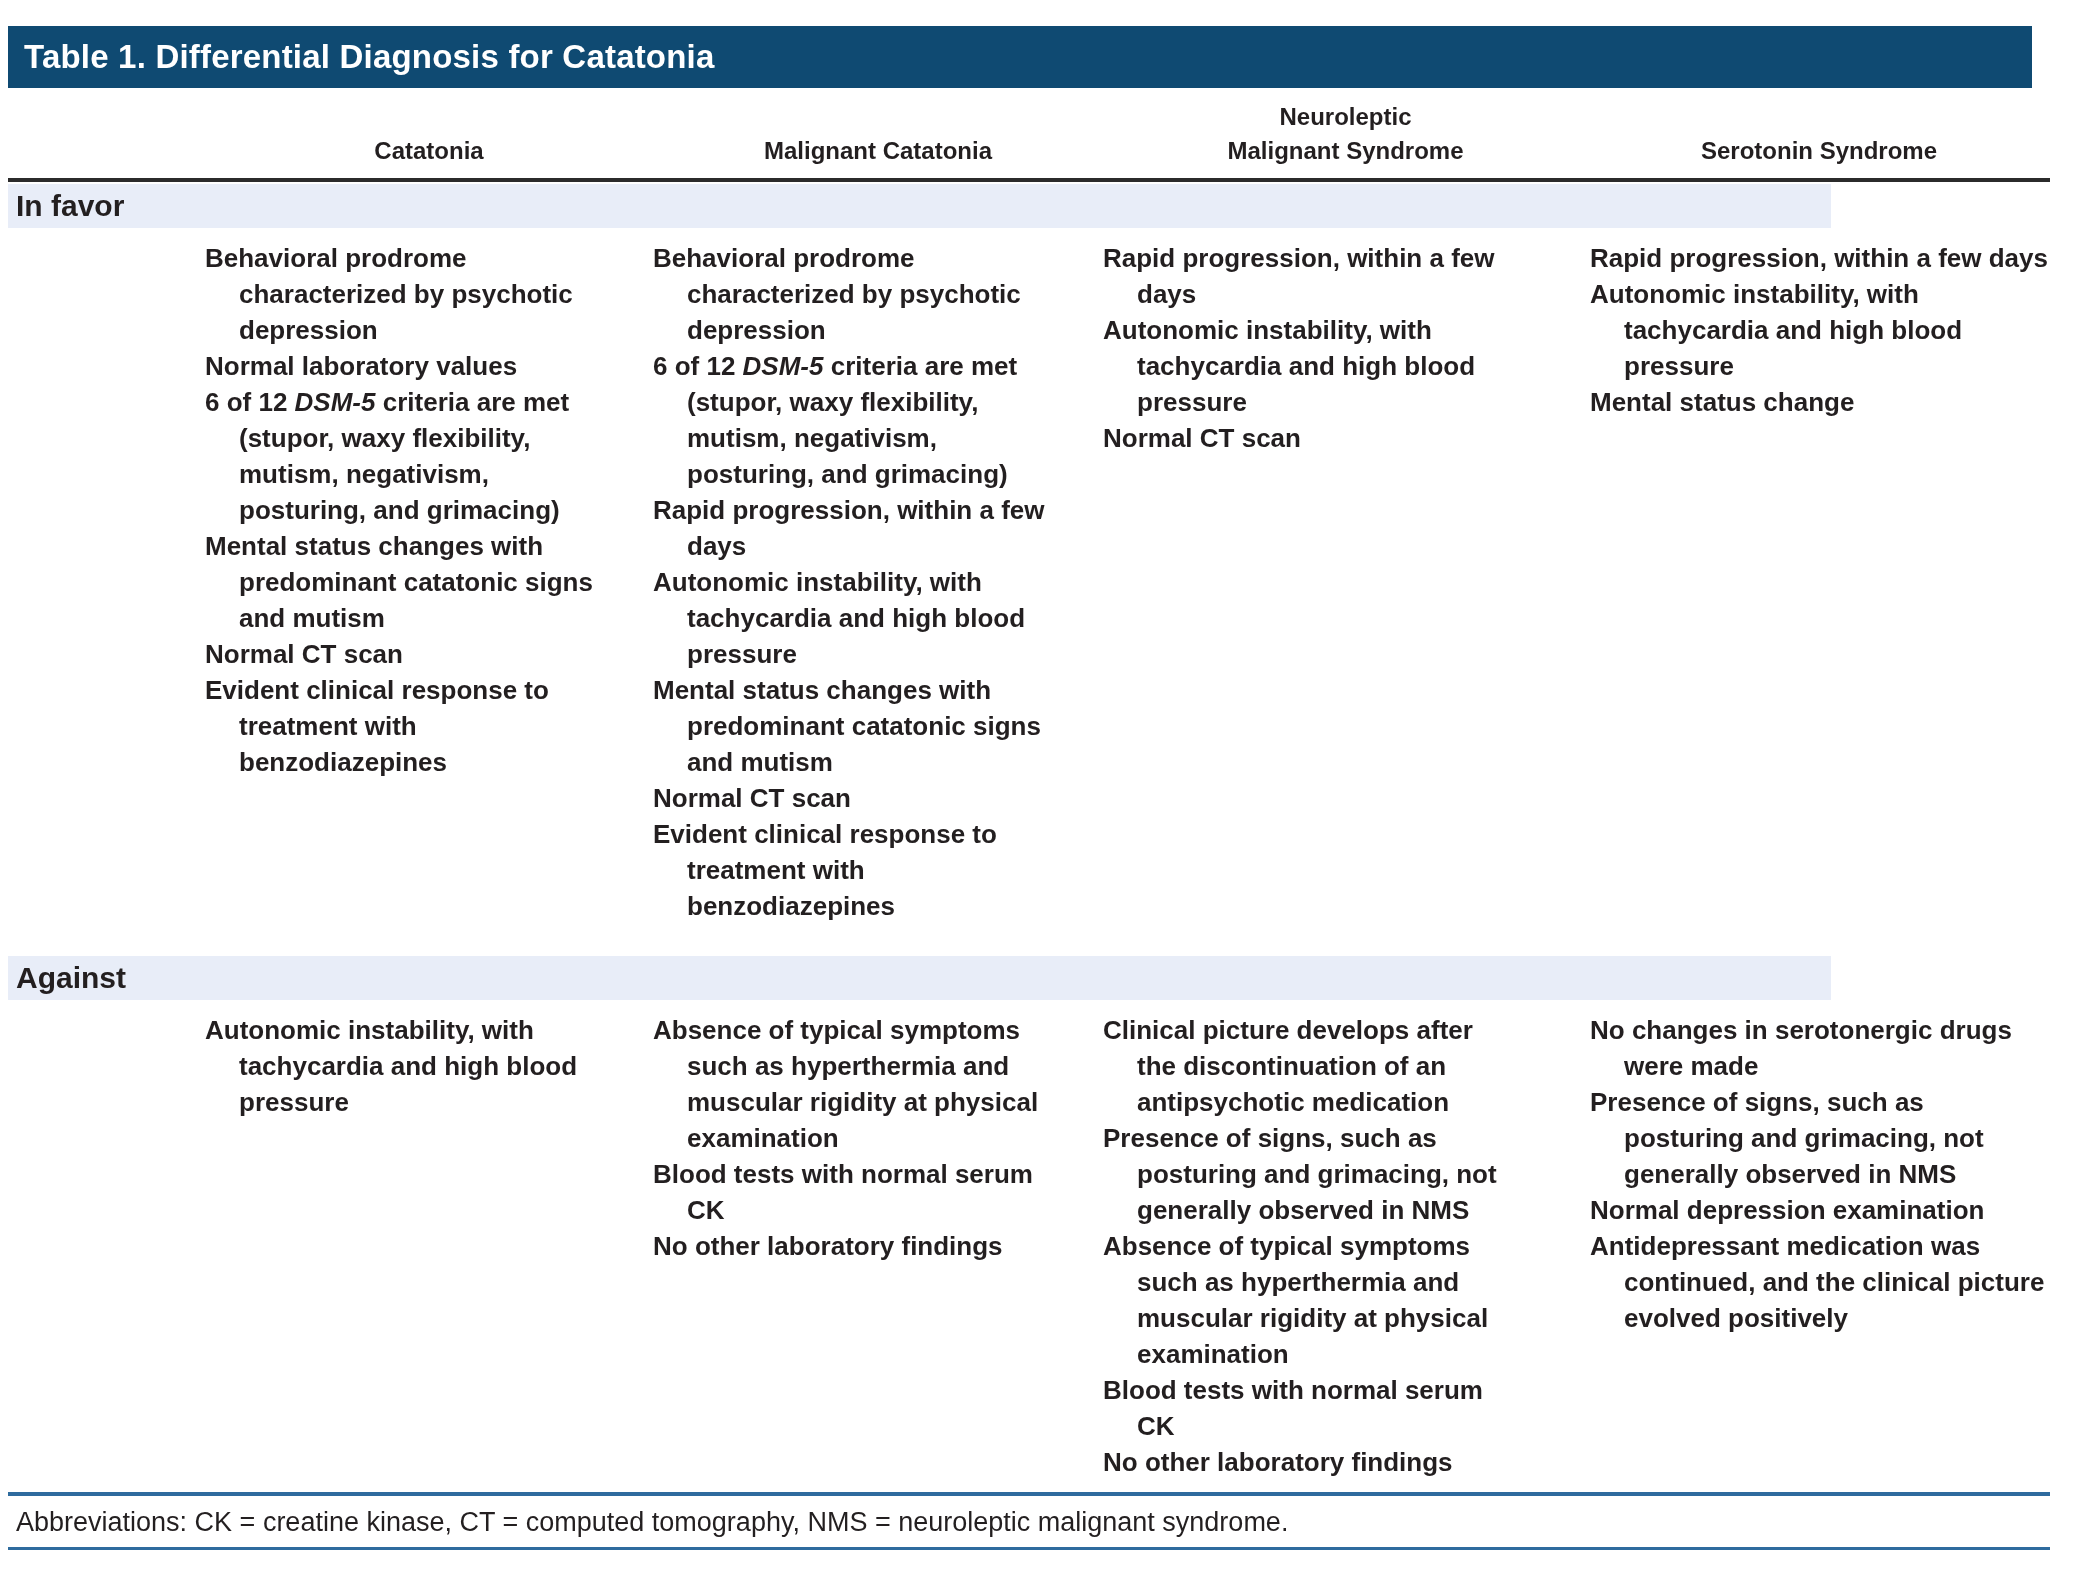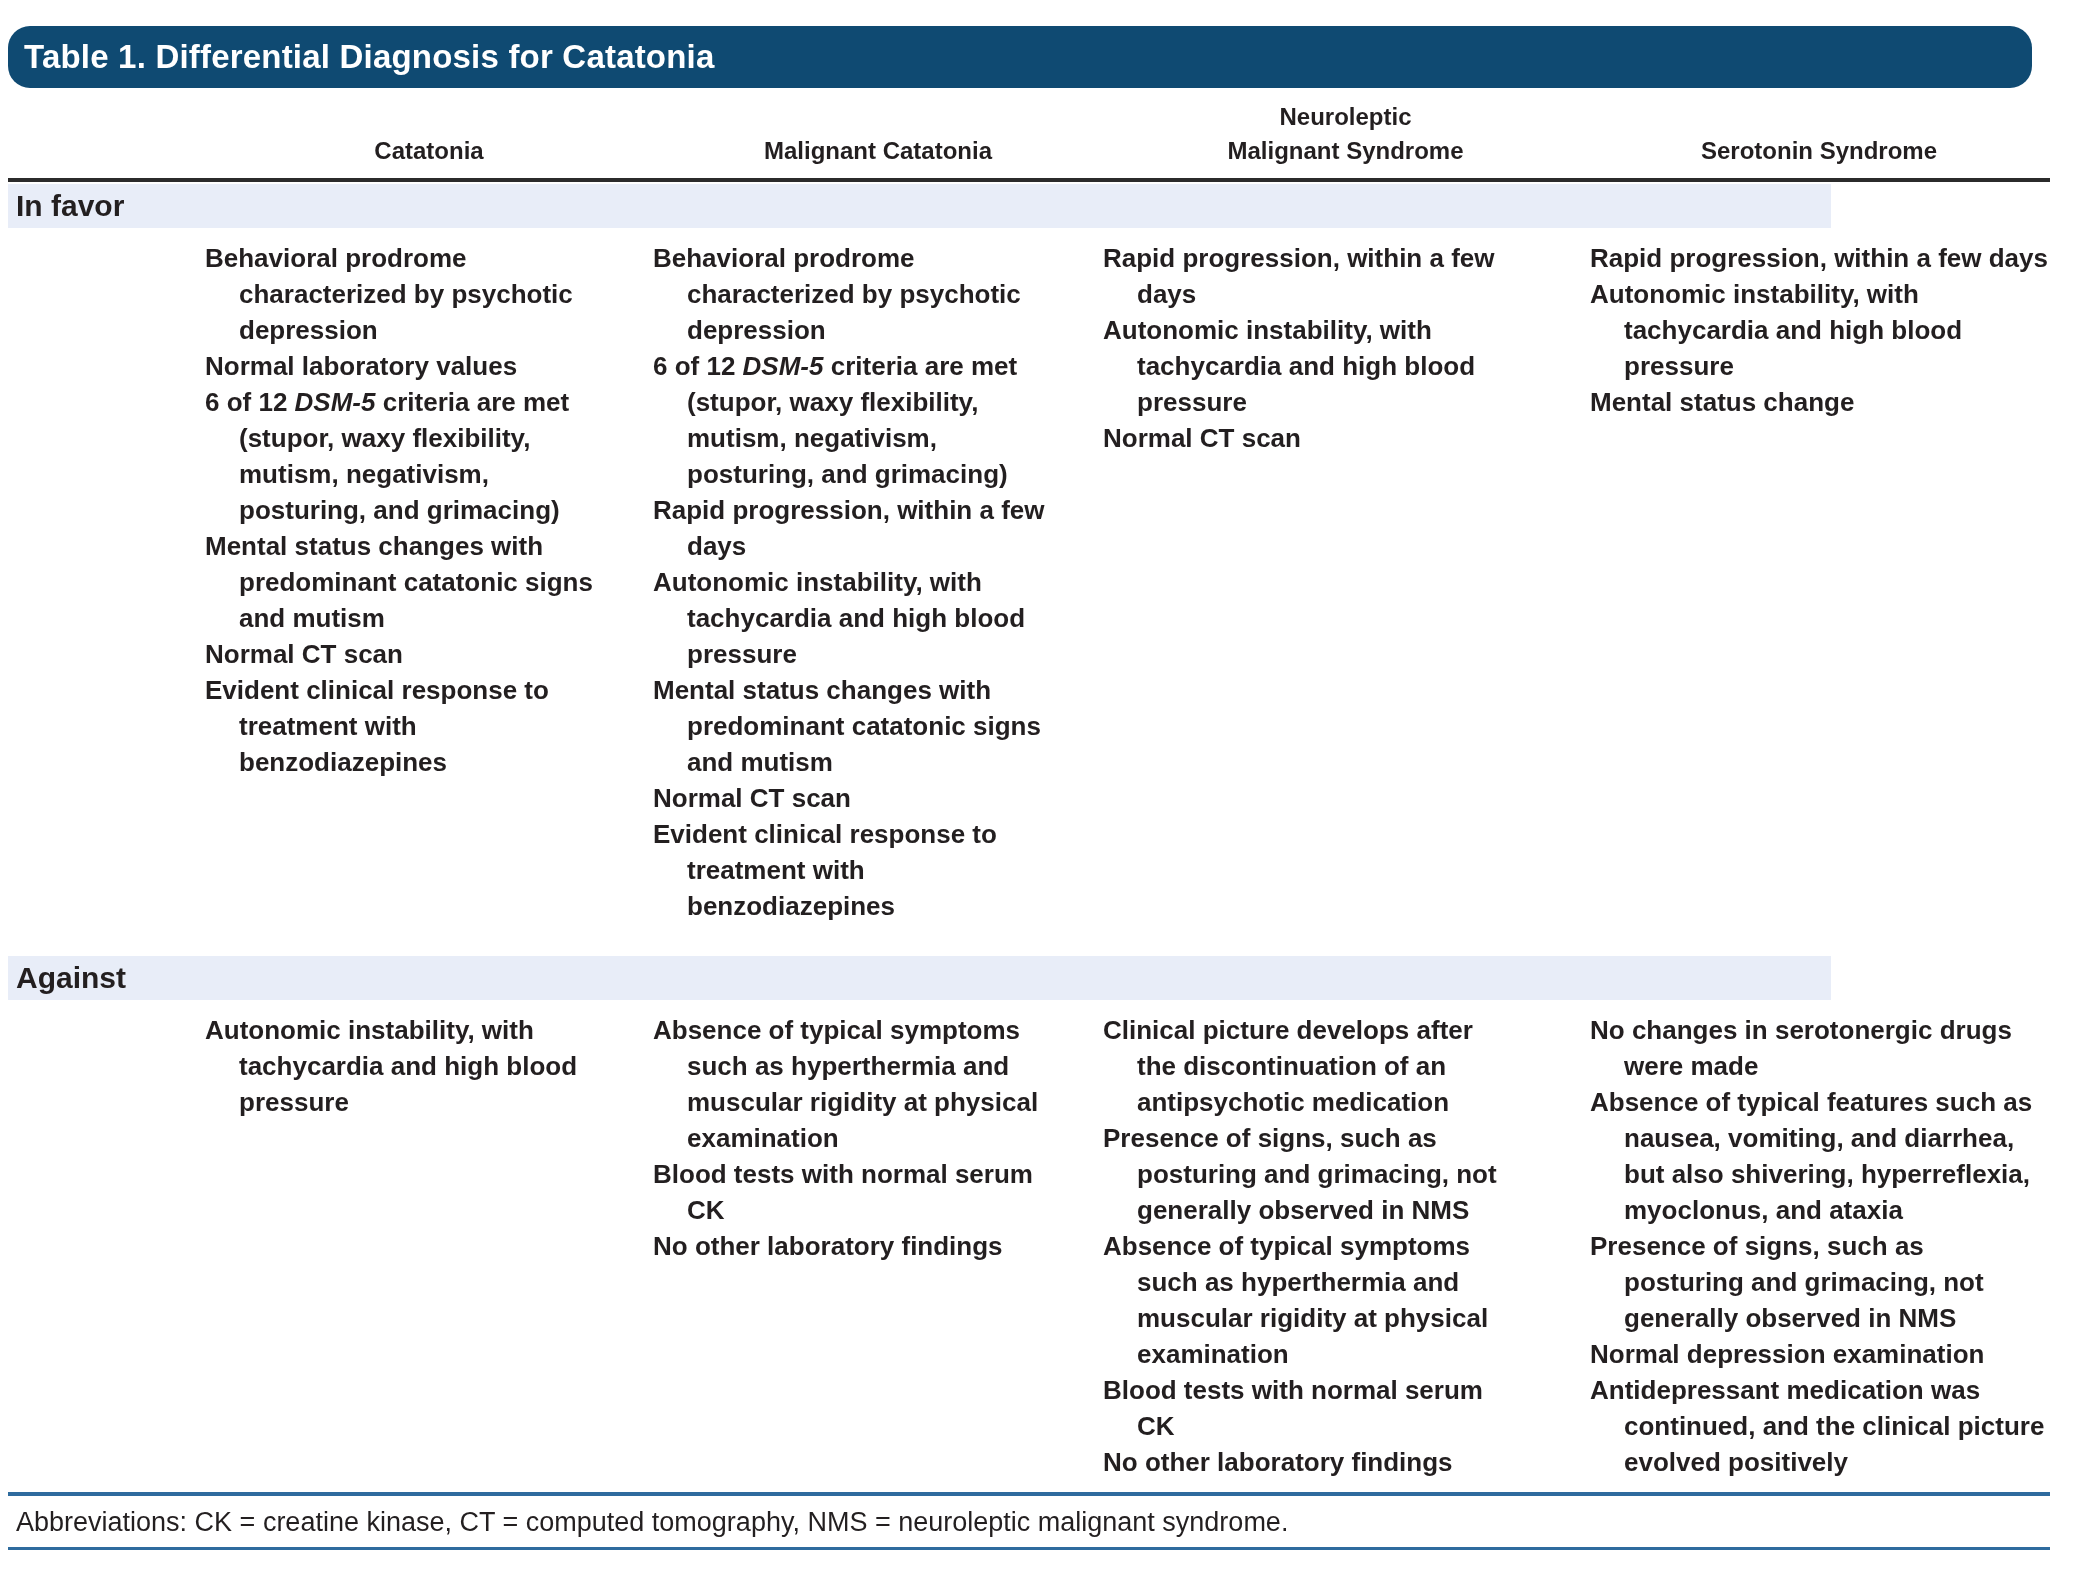--- a/index.html
+++ b/index.html
@@ -15,21 +15,21 @@
   body{
     width:2092px;height:1580px;overflow:hidden;
     font-family:"Liberation Sans","DejaVu Sans",sans-serif;
     color:var(--text);
   }
   .page{width:2092px;height:1580px;padding:26px 0 0 8px;background:#fff;}
   .table-wrap{width:2042px;}
   .title-bar{
     width:2024px;height:62px;background:var(--title-bar-bg);
     color:var(--title-text);font-size:33px;font-weight:bold;
-    line-height:62px;padding-left:16px;letter-spacing:.2px;border-radius:22px;
+    line-height:62px;padding-left:16px;letter-spacing:.2px;
   }
   
   .grid-row{display:grid;grid-template-columns:197px 448px 450px 485px 462px;}
   .header-row{min-height:90px;align-items:end;padding-bottom:10px;}
   .header-cell{
     font-weight:bold;font-size:24px;line-height:34px;text-align:center;
     white-space:pre-line;padding:0 10px;
   }
   .header-rule{width:2042px;height:4px;background:var(--rule-dark);}
   .band{
@@ -121,21 +121,20 @@
           </div>
           <div class="cell c3">
             <p class="item">Clinical picture develops after the discontinuation of an antipsychotic medication</p>
             <p class="item">Presence of signs, such as posturing and grimacing, not generally observed in NMS</p>
             <p class="item">Absence of typical symptoms such as hyperthermia and muscular rigidity at physical examination</p>
             <p class="item">Blood tests with normal serum CK</p>
             <p class="item">No other laboratory findings</p>
           </div>
           <div class="cell c4">
             <p class="item">No changes in serotonergic drugs were made</p>
-            <p class="item">Absence of typical features such as nausea, vomiting, and diarrhea, but also shivering, hyperreflexia, myoclonus, and ataxia</p>
             <p class="item">Presence of signs, such as posturing and grimacing, not generally observed in NMS</p>
             <p class="item">Normal depression examination</p>
             <p class="item">Antidepressant medication was continued, and the clinical picture evolved positively</p>
           </div>
         </div>
       </div>
 
     <div class="footer-rule"></div>
     <div class="footnote">Abbreviations: CK = creatine kinase, CT = computed tomography, NMS = neuroleptic malignant syndrome.</div>
     <div class="footer-rule-bottom"></div>

